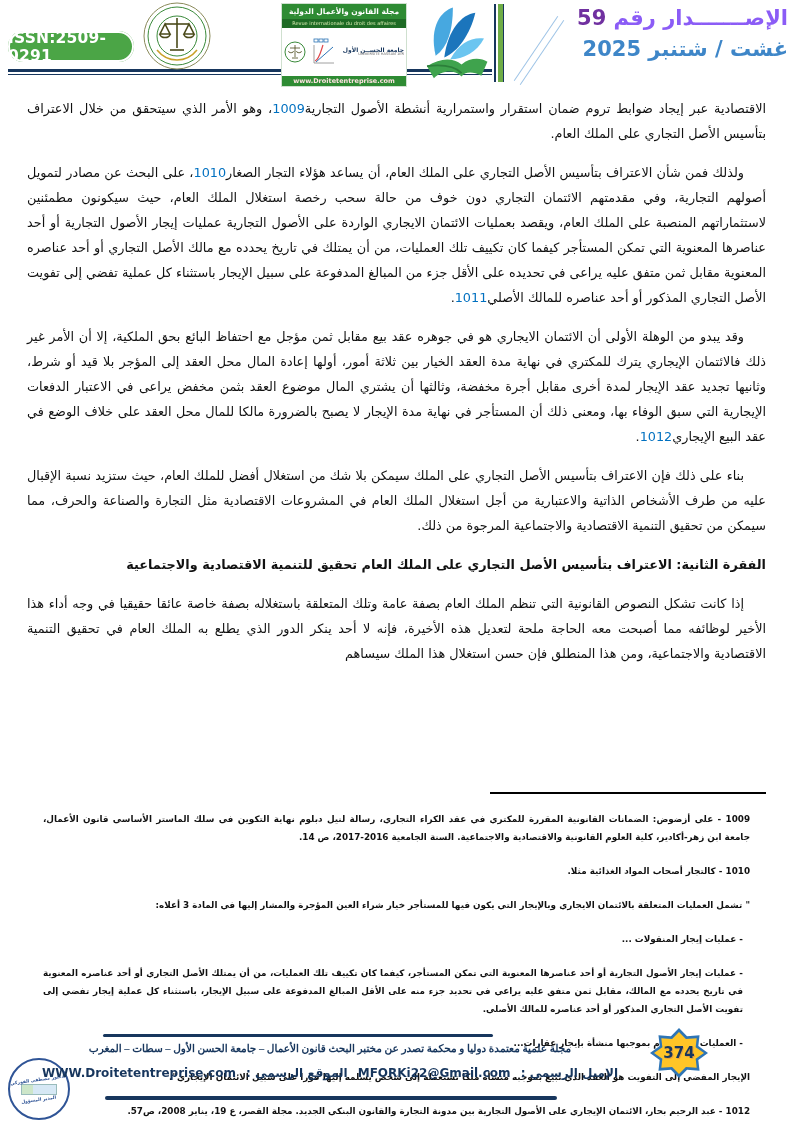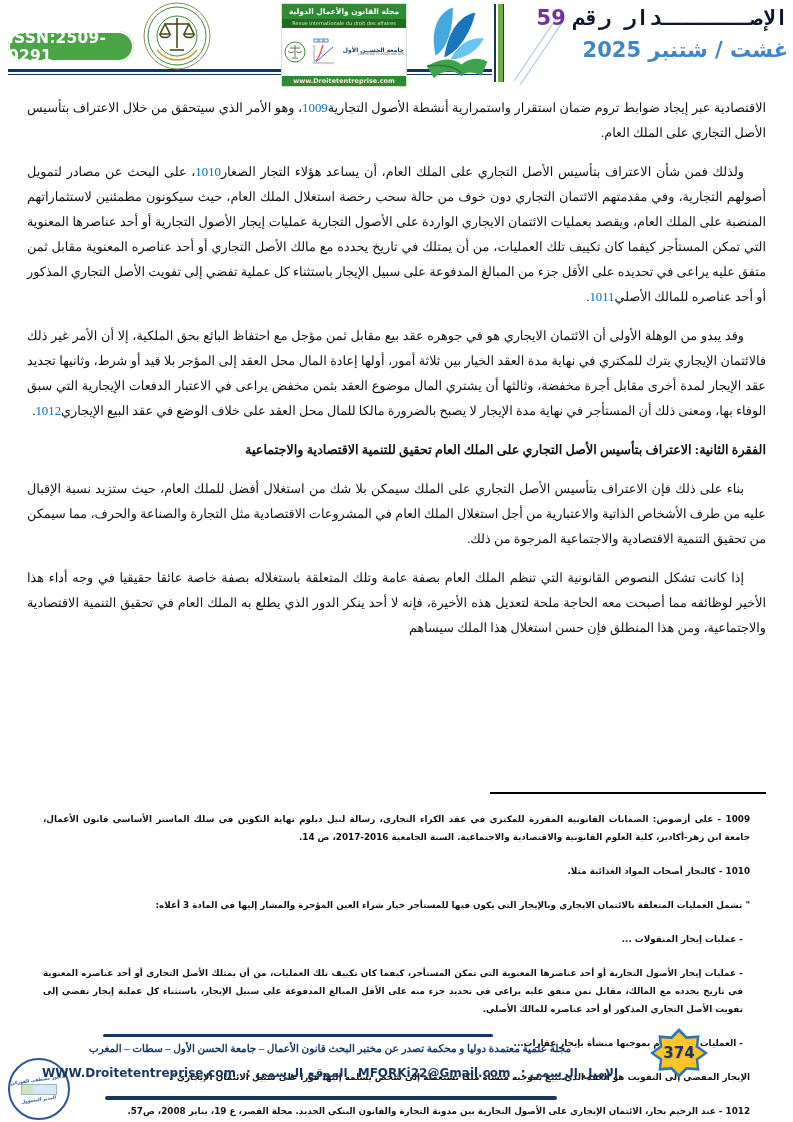--- a/index.html
+++ b/index.html
@@ -32,31 +32,31 @@
   .jl-mid{flex:1;background:#fff;display:flex;align-items:center;justify-content:space-between;padding:1px 2px;}
   .jl-uni{display:flex;flex-direction:column;align-items:flex-end;line-height:1.1;}
   .jl-uni .ar{font-size:6px;color:#17365D;font-weight:bold;}
   .jl-uni .fr{font-size:3.6px;color:#666;}
   .jl-site{background:#2E8B33;color:#ffe2e2;font-size:6.5px;font-weight:bold;text-align:center;line-height:10px;height:10px;}
   .bird-logo{position:absolute;left:402px;top:4px;width:88px;height:82px;}
   .vbar-navy{position:absolute;left:494px;top:4px;width:2px;height:78px;background:#17365D;}
   .vbar-green{position:absolute;left:498px;top:4px;width:5px;height:78px;background:#6FAD47;border-right:1px solid #17365D;}
   .issue-block{position:absolute;left:508px;top:6px;width:280px;direction:rtl;text-align:right;}
   .issue-line1{font-size:21px;font-weight:bold;white-space:nowrap;}
-  .issue-label{color:#0f172a;font-family:Liberation Mono, monospace;}
+  .issue-label{color:#8b5cf6;}
   .issue-number{color:#7030A0;text-align:right;}
   .issue-line2{font-size:21px;font-weight:bold;color:#3E86C8;margin-top:7px;white-space:nowrap;}
   .diag{position:absolute;width:78px;height:1px;background:#9DC3E6;transform:rotate(-56deg);}
   .diag.d1{left:497px;top:48px;}
   .diag.d2{left:503px;top:52px;}
   
   .body-text{
     position:absolute;top:96px;left:27px;right:27px;
     direction:rtl;text-align:justify;
-    font-size:12.8px;line-height:25px;font-weight:500;font-family:Liberation Serif, serif;
+    font-size:12.8px;line-height:25px;font-weight:500;
   }
   .par{margin:0 0 14px 0;}
   .par.indent{text-indent:22px;}
   .par.heading{font-weight:800;}
   .fn-ref{color:#0070C0;}
   
   .footnotes{position:absolute;top:792px;left:27px;right:27px;direction:rtl;}
   .fn-sep{width:276px;height:2px;background:#000;margin-bottom:7px;}
   .fn-list{font-size:8.8px;line-height:18px;font-weight:600;text-align:justify;}
   .fn-line{margin:16px;}
@@ -178,22 +178,22 @@
         <span class="issue-number">59</span>
       </div>
       <div class="issue-line2">غشت / شتنبر 2025</div>
     </div>
   </div>
 
   <div class="body-text">
       <div class="par"><span>الاقتصادية عبر إيجاد ضوابط تروم ضمان استقرار واستمرارية أنشطة الأصول التجارية</span><span class="fn-ref">1009</span><span>، وهو الأمر الذي سيتحقق من خلال الاعتراف بتأسيس الأصل التجاري على الملك العام.</span></div>
       <div class="par indent"><span>ولذلك فمن شأن الاعتراف بتأسيس الأصل التجاري على الملك العام، أن يساعد هؤلاء التجار الصغار</span><span class="fn-ref">1010</span><span>، على البحث عن مصادر لتمويل أصولهم التجارية، وفي مقدمتهم الائتمان التجاري دون خوف من حالة سحب رخصة استغلال الملك العام، حيث سيكونون مطمئنين لاستثماراتهم المنصبة على الملك العام، ويقصد بعمليات الائتمان الايجاري الواردة على الأصول التجارية عمليات إيجار الأصول التجارية أو أحد عناصرها المعنوية التي تمكن المستأجر كيفما كان تكييف تلك العمليات، من أن يمتلك في تاريخ يحدده مع مالك الأصل التجاري أو أحد عناصره المعنوية مقابل ثمن متفق عليه يراعى في تحديده على الأقل جزء من المبالغ المدفوعة على سبيل الإيجار باستثناء كل عملية تفضي إلى تفويت الأصل التجاري المذكور أو أحد عناصره للمالك الأصلي</span><span class="fn-ref">1011</span><span>.</span></div>
       <div class="par indent"><span>وقد يبدو من الوهلة الأولى أن الائتمان الايجاري هو في جوهره عقد بيع مقابل ثمن مؤجل مع احتفاظ البائع بحق الملكية، إلا أن الأمر غير ذلك فالائتمان الإيجاري يترك للمكتري في نهاية مدة العقد الخيار بين ثلاثة أمور، أولها إعادة المال محل العقد إلى المؤجر بلا قيد أو شرط، وثانيها تجديد عقد الإيجار لمدة أخرى مقابل أجرة مخفضة، وثالثها أن يشتري المال موضوع العقد بثمن مخفض يراعى في الاعتبار الدفعات الإيجارية التي سبق الوفاء بها، ومعنى ذلك أن المستأجر في نهاية مدة الإيجار لا يصبح بالضرورة مالكا للمال محل العقد على خلاف الوضع في عقد البيع الإيجاري</span><span class="fn-ref">1012</span><span>.</span></div>
+      <div class="par indent"><span>بناء على ذلك فإن الاعتراف بتأسيس الأصل التجاري على الملك سيمكن بلا شك من استغلال أفضل للملك العام، حيث ستزيد نسبة الإقبال عليه من طرف الأشخاص الذاتية والاعتبارية من أجل استغلال الملك العام في المشروعات الاقتصادية مثل التجارة والصناعة والحرف، مما سيمكن من تحقيق التنمية الاقتصادية والاجتماعية المرجوة من ذلك.</span></div>
       <div class="par heading"><span>الفقرة الثانية: الاعتراف بتأسيس الأصل التجاري على الملك العام تحقيق للتنمية الاقتصادية والاجتماعية</span></div>
-      <div class="par indent"><span>بناء على ذلك فإن الاعتراف بتأسيس الأصل التجاري على الملك سيمكن بلا شك من استغلال أفضل للملك العام، حيث ستزيد نسبة الإقبال عليه من طرف الأشخاص الذاتية والاعتبارية من أجل استغلال الملك العام في المشروعات الاقتصادية مثل التجارة والصناعة والحرف، مما سيمكن من تحقيق التنمية الاقتصادية والاجتماعية المرجوة من ذلك.</span></div>
       <div class="par indent"><span>إذا كانت تشكل النصوص القانونية التي تنظم الملك العام بصفة عامة وتلك المتعلقة باستغلاله بصفة خاصة عائقا حقيقيا في وجه أداء هذا الأخير لوظائفه مما أصبحت معه الحاجة ملحة لتعديل هذه الأخيرة، فإنه لا أحد ينكر الدور الذي يطلع به الملك العام في تحقيق التنمية الاقتصادية والاجتماعية، ومن هذا المنطلق فإن حسن استغلال هذا الملك سيساهم</span></div>
     </div>
 
   <div class="footnotes">
     <div class="fn-sep"></div>
     <div class="fn-list">
         <div class="fn-line"><span class="fn-num">1009</span> - علي أزضوض: الضمانات القانونية المقررة للمكتري في عقد الكراء التجاري، رسالة لنيل دبلوم نهاية التكوين في سلك الماستر الأساسي قانون الأعمال، جامعة ابن زهر-أكادير، كلية العلوم القانونية والاقتصادية والاجتماعية. السنة الجامعية 2016-2017، ص 14.</div>
         <div class="fn-line"><span class="fn-num">1010</span> - كالتجار أصحاب المواد الغذائية مثلا.</div>
         <div class="fn-line">" تشمل العمليات المتعلقة بالائتمان الايجاري وبالإيجار التي يكون فيها للمستأجر خيار شراء العين المؤجرة والمشار إليها في المادة 3 أعلاه:</div>
         <div class="fn-line fn-dash">- عمليات إيجار المنقولات ...</div>

